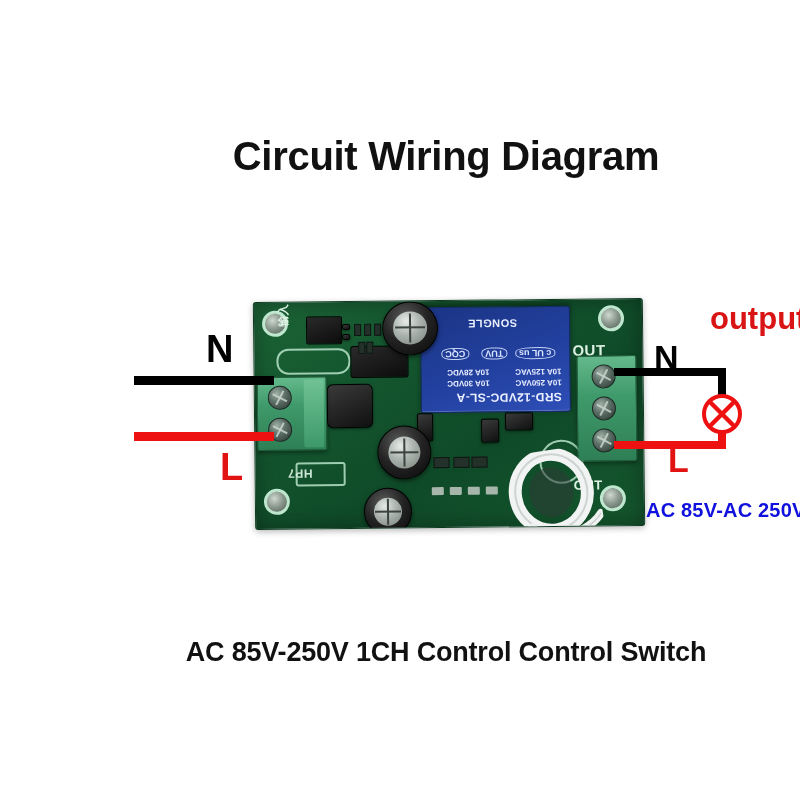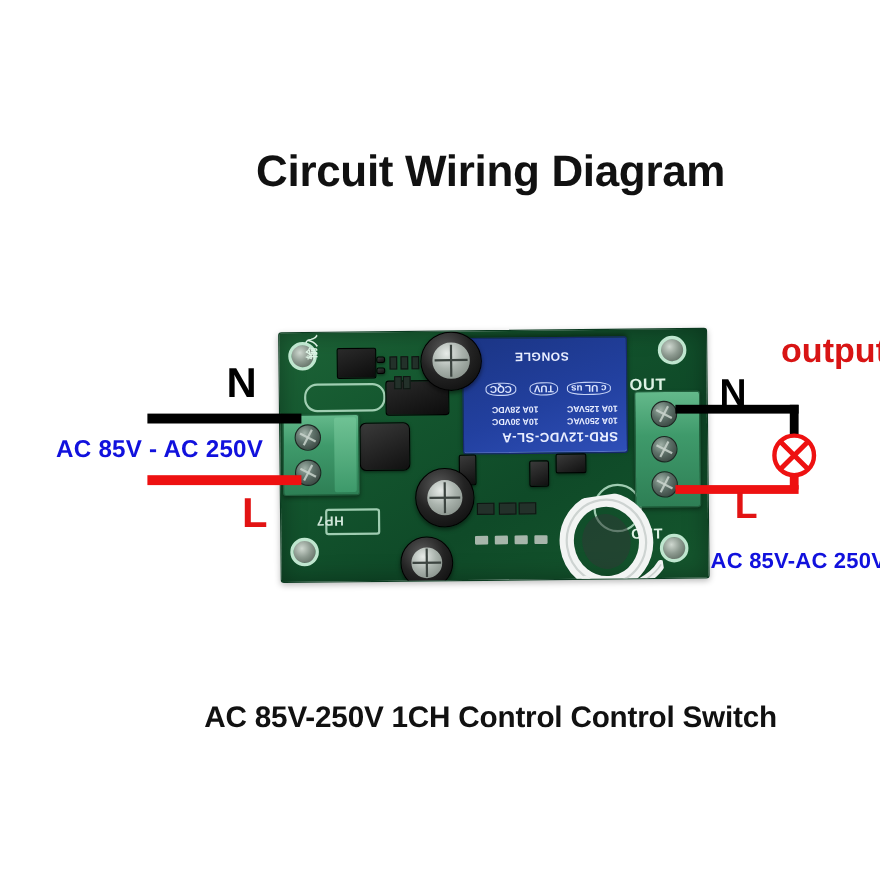--- a/index.html
+++ b/index.html
@@ -206,18 +206,17 @@
       <line x1="10" y1="10" x2="34" y2="34" stroke="#ee1111" stroke-width="4.5" stroke-linecap="round"></line>
       <line x1="34" y1="10" x2="10" y2="34" stroke="#ee1111" stroke-width="4.5" stroke-linecap="round"></line>
     </svg>
   </div>
 
   <div class="lbl" id="lbl-output">output</div>
   <div class="lbl" id="lbl-n-left">N</div>
   <div class="lbl" id="lbl-l-left">L</div>
   <div class="lbl" id="lbl-n-right">N</div>
   <div class="lbl" id="lbl-l-right">L</div>
-  <div class="lbl" id="lbl-v-left">AC 85V - AC 250V</div>
   <div class="lbl" id="lbl-v-right">AC 85V-AC 250V</div>
 
   <div id="caption">AC 85V-250V 1CH Control Control Switch</div>
 
 </div>
 
 </body></html>

